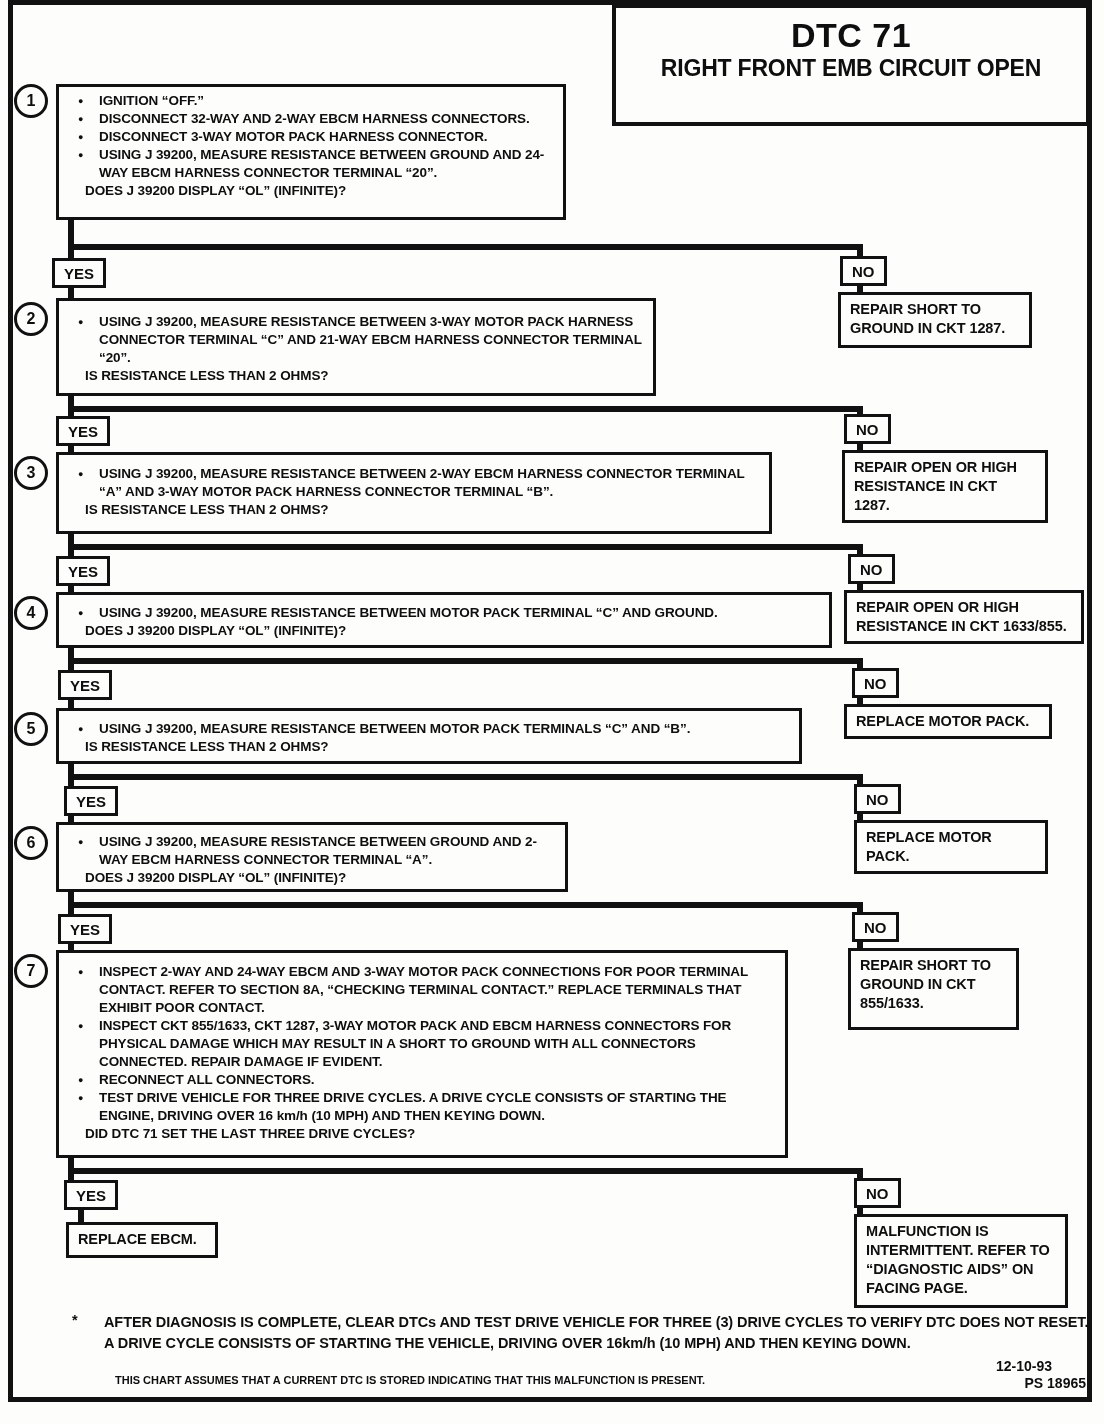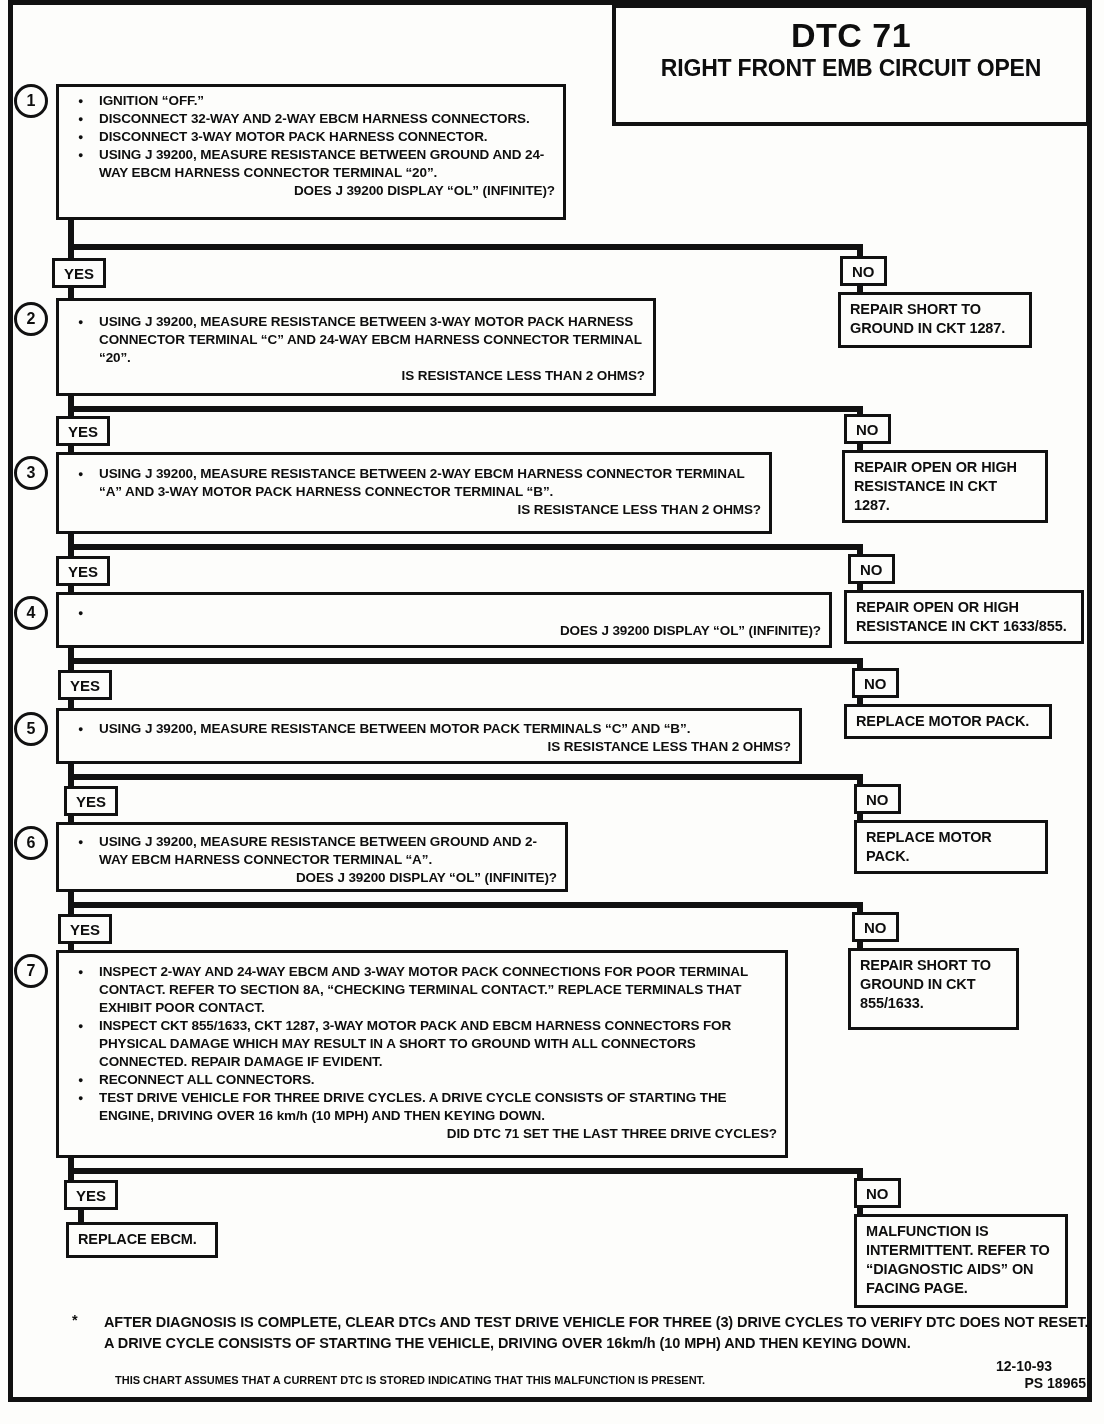--- a/index.html
+++ b/index.html
@@ -19,21 +19,21 @@
   .circle{
     position:absolute;left:14px;width:34px;height:34px;border:3px solid #111;border-radius:50%;
     background:#fdfdfb;font-size:16px;font-weight:700;display:flex;align-items:center;justify-content:center;z-index:2;
   }
   .sbox{
     position:absolute;border:3px solid #111;background:#fdfdfb;z-index:2;
     padding:5px 8px 4px 12px;font-size:13.5px;font-weight:700;line-height:18px;letter-spacing:-.1px;
   }
   .b{display:flex;}
   .dot{flex:0 0 28px;padding-left:7px;font-size:9px;line-height:18px;}
-  .q{margin-left:14px;text-align:right;}
+  .q{margin-left:14px;}
   .tag{
     position:absolute;border:3px solid #111;background:#fdfdfb;z-index:2;height:30px;
     display:flex;align-items:center;padding:0 9px;font-size:15px;font-weight:700;
   }
   .abox{
     position:absolute;border:3px solid #111;background:#fdfdfb;z-index:2;
     padding:5px 9px;font-size:14.5px;font-weight:700;line-height:19px;letter-spacing:-.1px;
   }
   .ln{position:absolute;background:#111;z-index:1;}
   .footnote{position:absolute;font-size:14.5px;font-weight:700;line-height:21px;letter-spacing:-.1px;}
@@ -79,21 +79,21 @@
   <div class="tag" style="left:52px;top:258px">YES</div>
   <div class="tag" style="left:840px;top:256px">NO</div>
   <div class="ln" style="left:68px;top:288px;width:6px;height:10px"></div>
   <div class="ln" style="left:857px;top:286px;width:6px;height:6px"></div>
   <div class="abox" style="left:838px;top:292px;width:194px;min-height:56px">REPAIR SHORT TO GROUND IN CKT 1287.</div>
 
   <div class="circle" style="top:302px">2</div>
   <div class="sbox" style="left:56px;top:298px;width:600px;height:98px;padding-top:12px">
     <div class="b">
         <span class="dot">●</span>
-        <span>USING J 39200, MEASURE RESISTANCE BETWEEN 3-WAY MOTOR PACK HARNESS CONNECTOR TERMINAL “C” AND 24-WAY EBCM HARNESS CONNECTOR TERMINAL “20”.</span>
+        <span>USING J 39200, MEASURE RESISTANCE BETWEEN 3-WAY MOTOR PACK HARNESS CONNECTOR TERMINAL “C” AND 21-WAY EBCM HARNESS CONNECTOR TERMINAL “20”.</span>
       </div>
     <div class="q">IS RESISTANCE LESS THAN 2 OHMS?</div>
   </div>
   <div class="ln" style="left:68px;top:396px;width:6px;height:10px"></div>
   <div class="ln" style="left:68px;top:406px;width:795px;height:6px"></div>
   <div class="ln" style="left:68px;top:412px;width:6px;height:4px"></div>
   <div class="ln" style="left:857px;top:412px;width:6px;height:2px"></div>
   <div class="tag" style="left:56px;top:416px">YES</div>
   <div class="tag" style="left:844px;top:414px">NO</div>
   <div class="ln" style="left:68px;top:446px;width:6px;height:6px"></div>
@@ -115,20 +115,21 @@
   <div class="tag" style="left:56px;top:556px">YES</div>
   <div class="tag" style="left:848px;top:554px">NO</div>
   <div class="ln" style="left:68px;top:586px;width:6px;height:6px"></div>
   <div class="ln" style="left:857px;top:584px;width:6px;height:6px"></div>
   <div class="abox" style="left:844px;top:590px;width:240px;min-height:54px">REPAIR OPEN OR HIGH RESISTANCE IN CKT 1633/855.</div>
 
   <div class="circle" style="top:596px">4</div>
   <div class="sbox" style="left:56px;top:592px;width:776px;height:56px;padding-top:9px">
     <div class="b">
         <span class="dot">●</span>
+        <span>USING J 39200, MEASURE RESISTANCE BETWEEN MOTOR PACK TERMINAL “C” AND GROUND.</span>
       </div>
     <div class="q">DOES J 39200 DISPLAY “OL” (INFINITE)?</div>
   </div>
   <div class="ln" style="left:68px;top:648px;width:6px;height:10px"></div>
   <div class="ln" style="left:68px;top:658px;width:795px;height:6px"></div>
   <div class="ln" style="left:68px;top:664px;width:6px;height:6px"></div>
   <div class="ln" style="left:857px;top:664px;width:6px;height:4px"></div>
   <div class="tag" style="left:58px;top:670px">YES</div>
   <div class="tag" style="left:852px;top:668px">NO</div>
   <div class="ln" style="left:68px;top:700px;width:6px;height:8px"></div>

